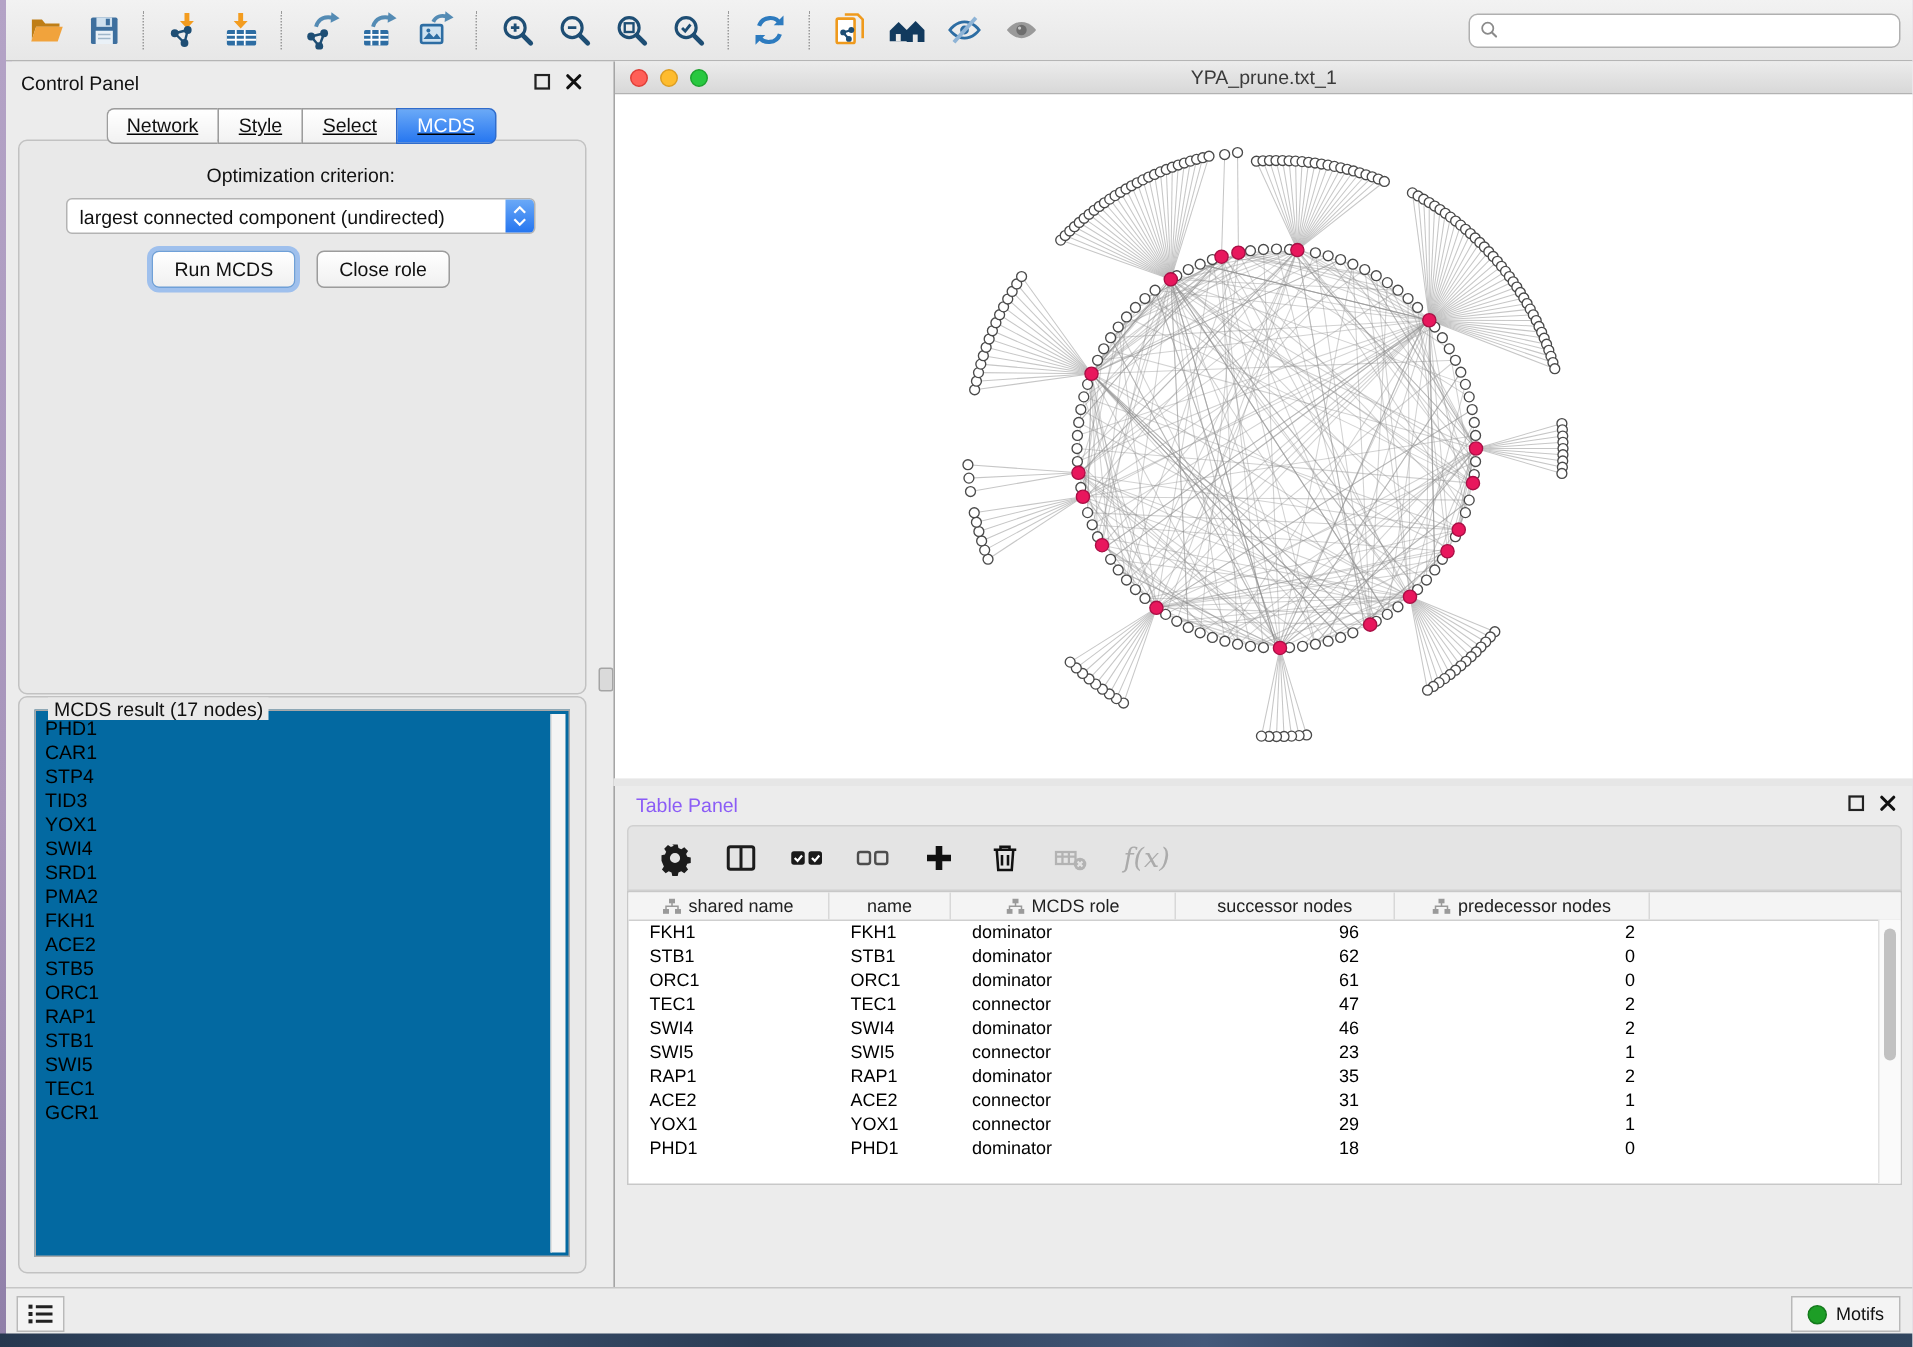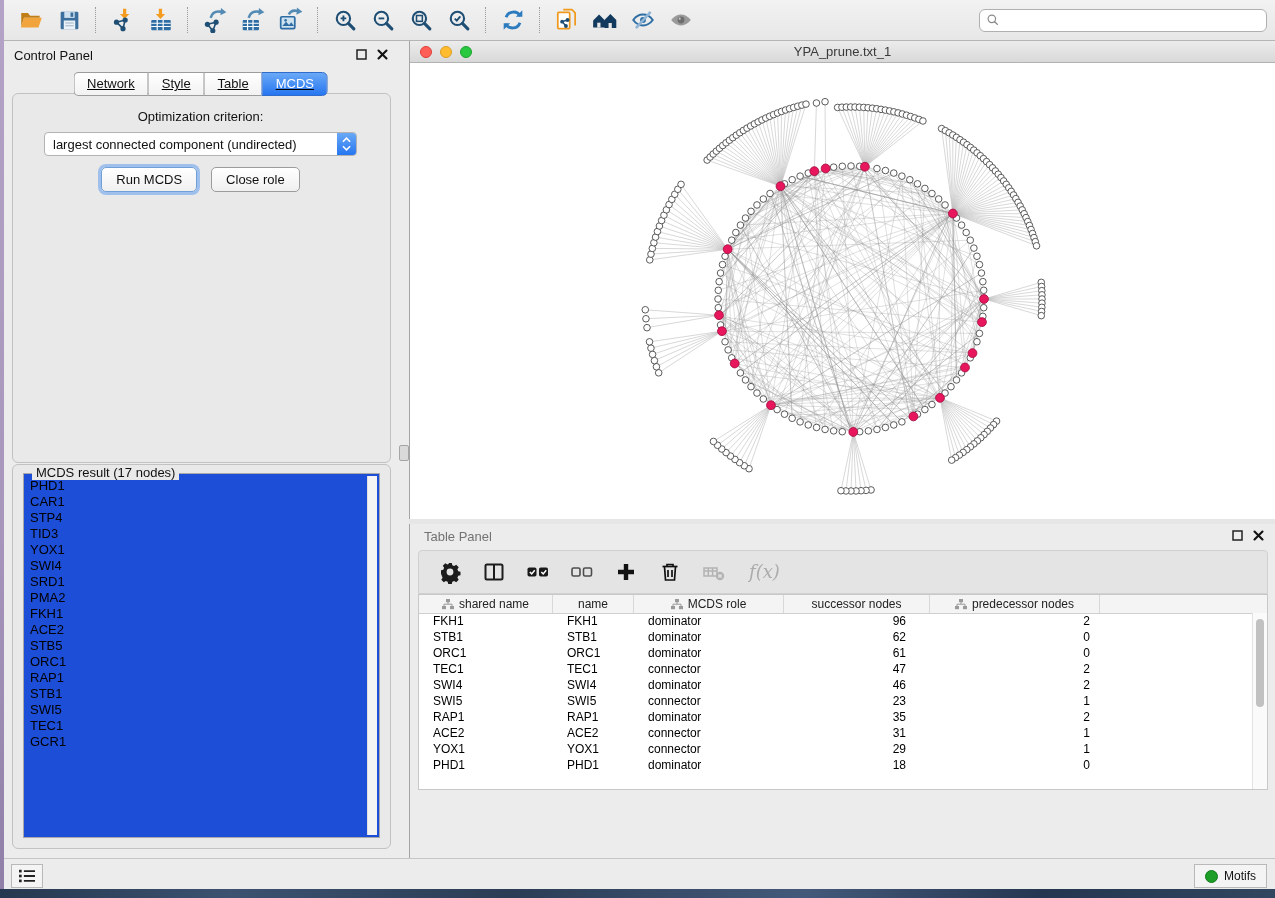--- a/index.html
+++ b/index.html
@@ -28,39 +28,39 @@
   .seg-tab.active{background:linear-gradient(#6aa9f7,#2676f0);color:#fff;border-color:#2f6ccc;}
   .cp-card{position:absolute;left:8px;top:52px;width:377px;height:368px;background:#e9e9e9;border:1px solid #c2c2c2;border-radius:6px;}
   .opt-label{position:absolute;left:0;top:68px;width:100%;text-align:center;font-size:13px;color:#111;}
   .selectbox{position:absolute;left:40px;top:91px;width:313px;height:24px;background:#fff;border:1px solid #b3b3b3;border-radius:4px;display:flex;align-items:center;box-sizing:border-box;}
   .selectbox .val{flex:1;font-size:13px;padding-left:8px;color:#111;white-space:nowrap;}
   .selectbox .stepper{width:19px;height:22px;background:linear-gradient(#6aa9f7,#2676f0);border-radius:0 3px 3px 0;display:flex;flex-direction:column;align-items:center;justify-content:center;gap:2px;}
   .btnrow{position:absolute;left:0;top:126px;width:100%;display:flex;justify-content:center;gap:14px;}
   .pushbtn{font-size:13px;padding:4px 14px;background:linear-gradient(#ffffff,#f0f0f0);border:1px solid #9c9c9c;border-radius:5px;color:#111;}
   .pushbtn.focused{box-shadow:0 0 0 3px rgba(110,165,240,.6);border-color:#6fa0d8;}
   .result-card{position:absolute;left:8px;top:423px;width:377px;height:383px;background:#e9e9e9;border:1px solid #c2c2c2;border-radius:6px;}
-  .fieldset{position:absolute;left:10px;top:8px;right:10px;bottom:10px;border:1px solid #a8a8a8;background:#1d4ed8;}
+  .fieldset{position:absolute;left:10px;top:8px;right:10px;bottom:10px;border:1px solid #a8a8a8;background:#0369a1;}
   .fieldset-legend{position:absolute;left:8px;top:-9px;background:#e9e9e9;padding:0 4px;font-size:13px;color:#111;}
   .mcds-list{position:absolute;left:2px;top:4px;right:12px;bottom:2px;overflow:hidden;}
   .mcds-item{font-size:13px;line-height:16px;padding-left:4px;color:#000;}
   .mcds-scroll{position:absolute;right:2px;top:2px;width:9px;bottom:2px;background:#f4f4f4;border-left:1px solid #e0e0e0;}
   
   .v-splitter{position:absolute;left:393px;top:41px;width:12px;height:817px;background:#ececec;border-right:1px solid #a5a5a5;}
   .v-handle{position:absolute;left:2px;top:404px;width:8px;height:14px;background:#dadada;border:1px solid #a5a5a5;border-radius:2px;}
   .h-splitter{position:absolute;left:405px;top:519px;width:866px;height:5px;background:#e6e6e6;}
   
   .net-window{position:absolute;left:405px;top:41px;width:866px;height:478px;background:#fff;border-left:1px solid #a5a5a5;box-sizing:border-box;}
   .net-titlebar{position:absolute;left:0;top:0;width:100%;height:22px;background:linear-gradient(#ececec,#d8d8d8);border-bottom:1px solid #b2b2b2;box-sizing:border-box;}
   .lights{position:absolute;left:10px;top:5px;display:flex;gap:8px;}
   .light{width:12px;height:12px;border-radius:50%;}
   .net-title{position:absolute;left:0;top:3px;width:100%;text-align:center;font-size:13px;color:#3a3a3a;}
   .net-canvas{position:absolute;left:0;top:22px;width:866px;height:456px;background:#fff;overflow:hidden;}
   
   .table-panel{position:absolute;left:405px;top:524px;width:866px;height:334px;background:#ececec;border-left:1px solid #a5a5a5;box-sizing:border-box;}
-  .tp-title{position:absolute;left:14px;top:5px;font-size:13px;color:#737373;}
+  .tp-title{position:absolute;left:14px;top:5px;font-size:13px;color:#8b5cf6;}
   .tp-toolbar{position:absolute;left:8px;top:26px;width:850px;height:44px;background:#e4e4e4;border:1px solid #d0d0d0;border-radius:4px 4px 0 0;display:flex;align-items:center;padding-left:16px;box-sizing:border-box;gap:14px;}
   .ttbtn{width:30px;height:30px;display:flex;align-items:center;justify-content:center;border-radius:4px;}
   .table-wrap{position:absolute;left:8px;top:70px;width:850px;height:196px;background:#fff;border:1px solid #c8c8c8;box-sizing:border-box;}
   .thead{display:flex;height:18px;background:#f4f4f4;border-bottom:1px solid #cfcfcf;}
   .th{display:flex;align-items:center;justify-content:center;gap:5px;font-size:12px;color:#222;border-right:1px solid #d8d8d8;box-sizing:border-box;overflow:hidden;}
   .trow{display:flex;height:16px;align-items:center;}
   .td{font-size:12px;color:#000;box-sizing:border-box;white-space:nowrap;overflow:hidden;}
   .td.num{text-align:right;}
   .tbody{position:absolute;left:0;top:18px;right:14px;bottom:0;overflow:hidden;}
   .t-scroll{position:absolute;right:0;top:18px;width:14px;bottom:0;background:#fafafa;border-left:1px solid #e2e2e2;}
@@ -231,21 +231,21 @@
         </div>
         <div class="pbtn">
           <svg width="11" height="11" viewBox="0 0 11 11">
               <path d="M1.5 1.5l8 8M9.5 1.5l-8 8" stroke="#111" stroke-width="2.1" stroke-linecap="round"></path>
             </svg>
         </div>
       </div>
       <div class="seg-tabs">
           <div class="seg-tab">Network</div>
           <div class="seg-tab">Style</div>
-          <div class="seg-tab">Table</div>
+          <div class="seg-tab">Select</div>
           <div class="seg-tab active">MCDS</div>
         </div>
       <div class="cp-card"></div>
       <div class="opt-label">Optimization criterion:</div>
       <div class="selectbox">
         <div class="val">largest connected component (undirected)</div>
         <div class="stepper">
           <svg width="9" height="6" viewBox="0 0 10 6">
               <path d="M1 5l4-4 4 4" stroke="#fff" stroke-width="1.7" fill="none"></path>
             </svg>

